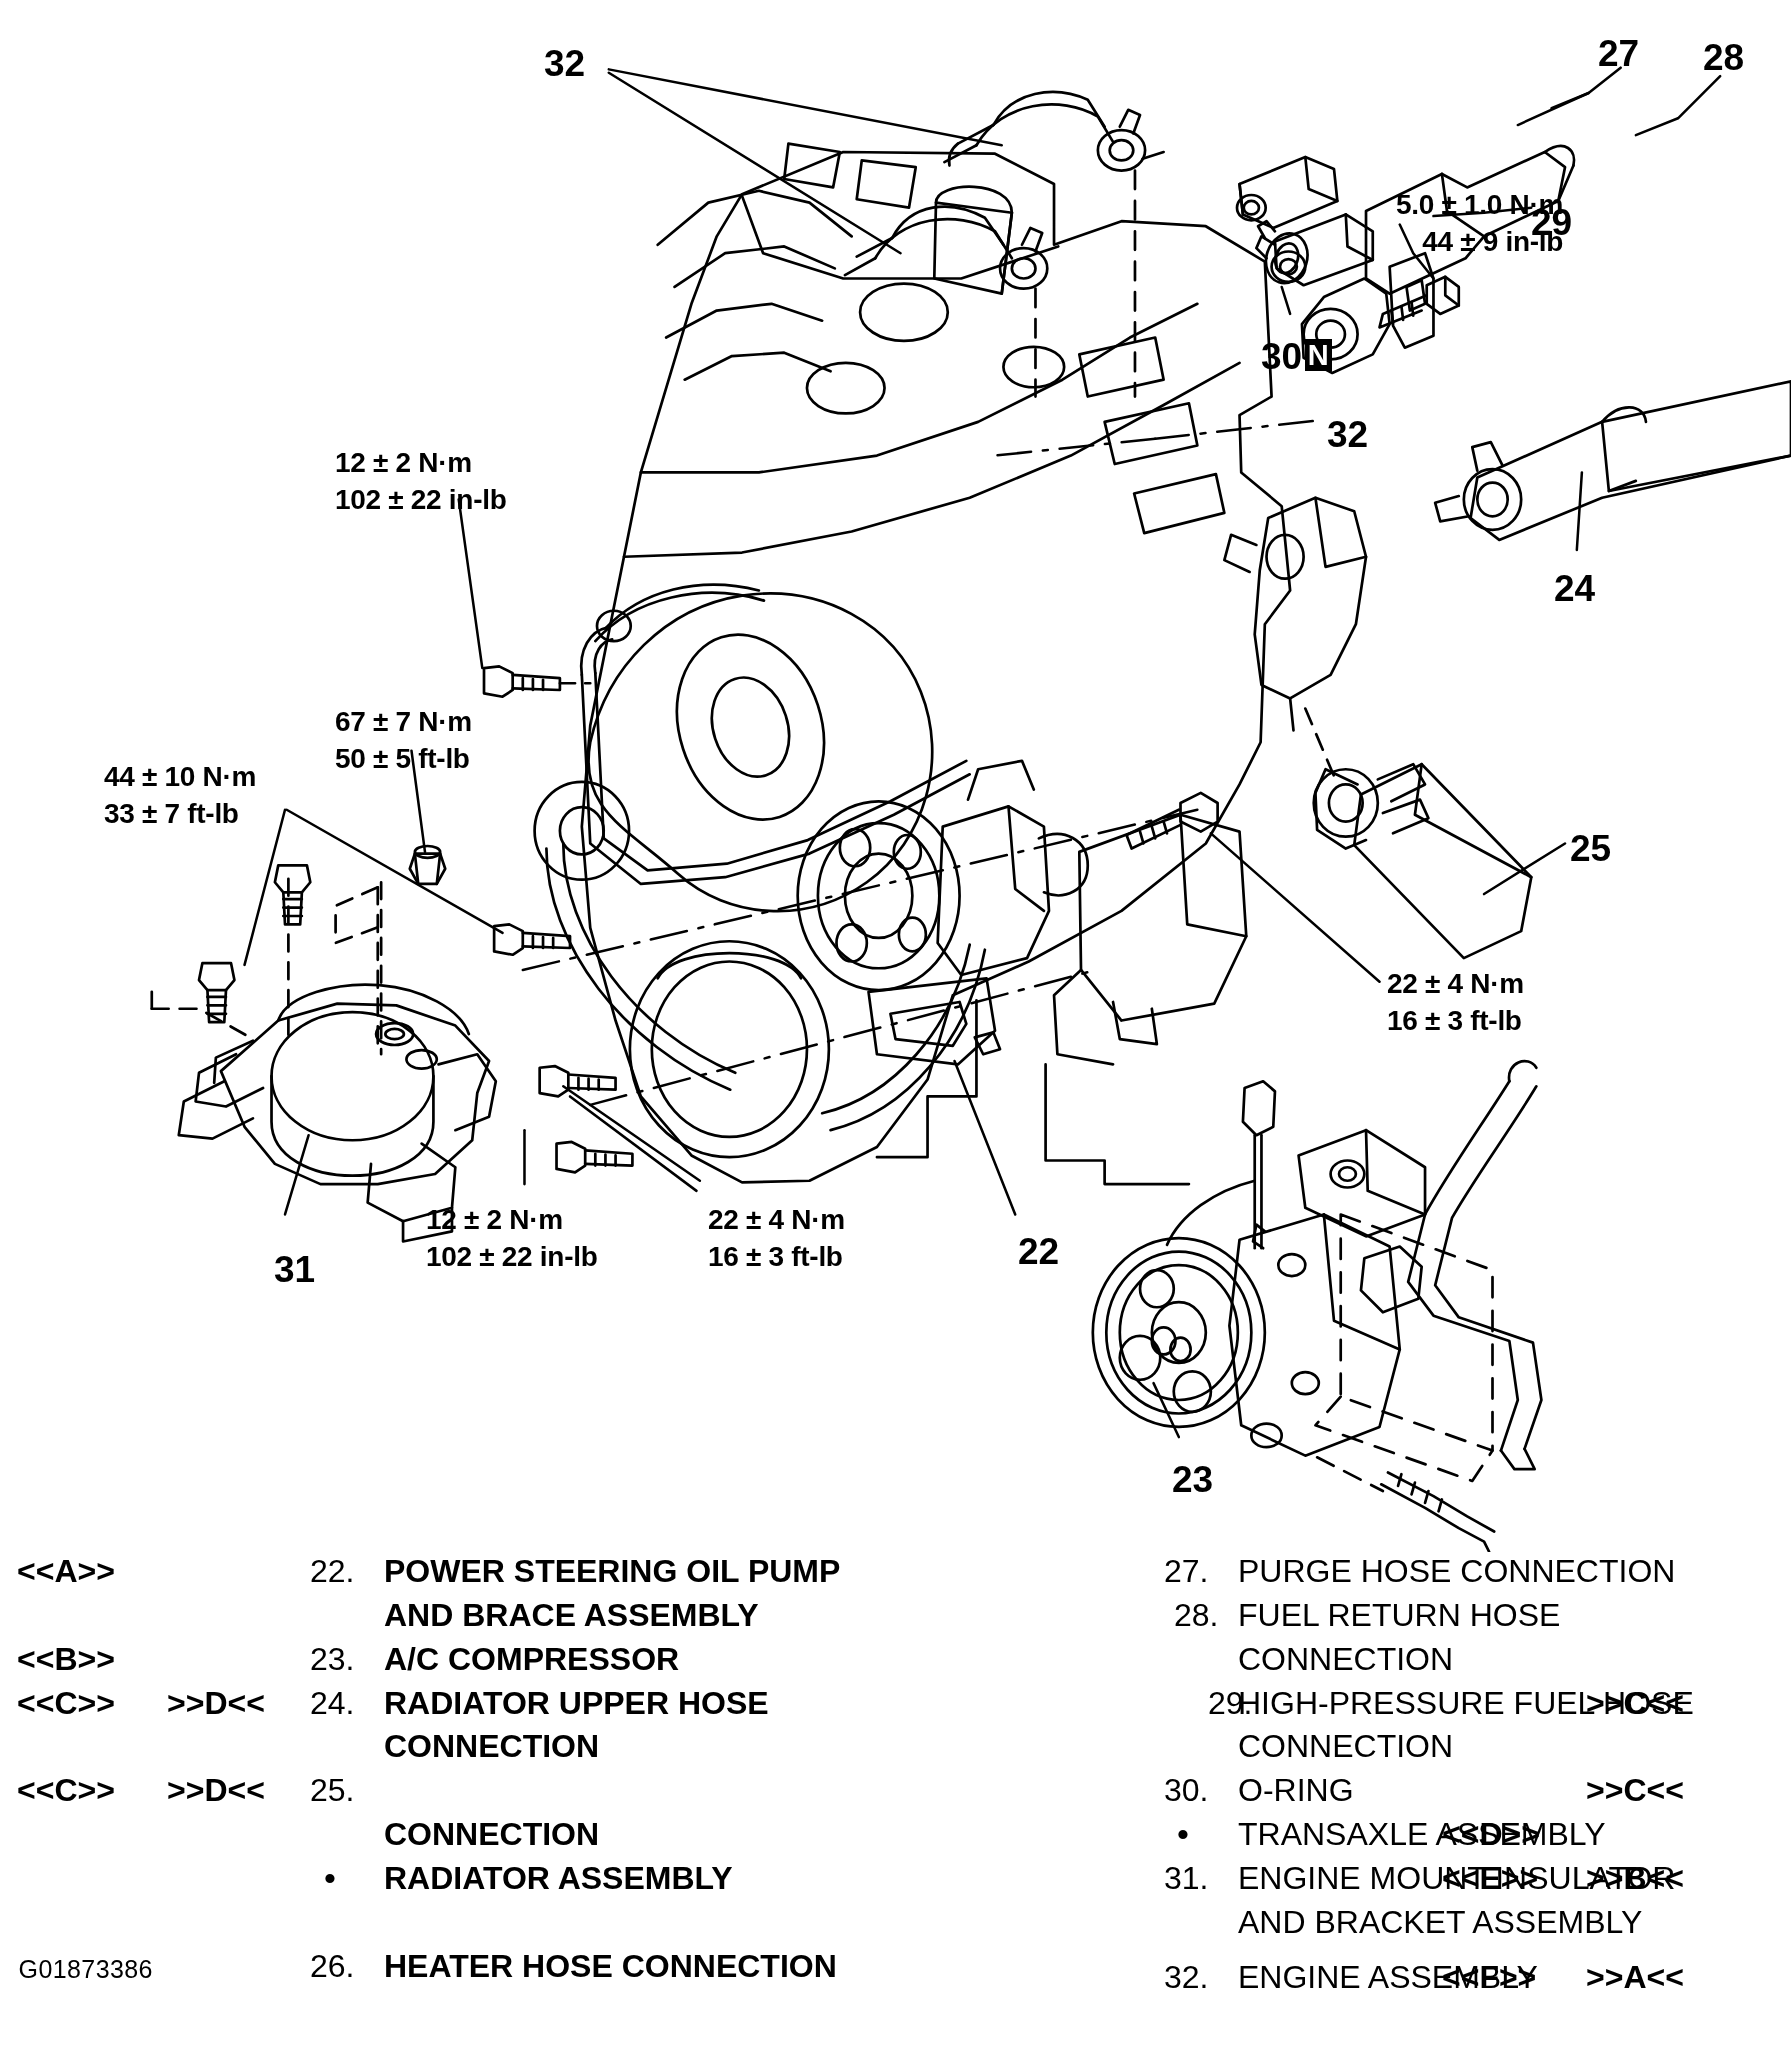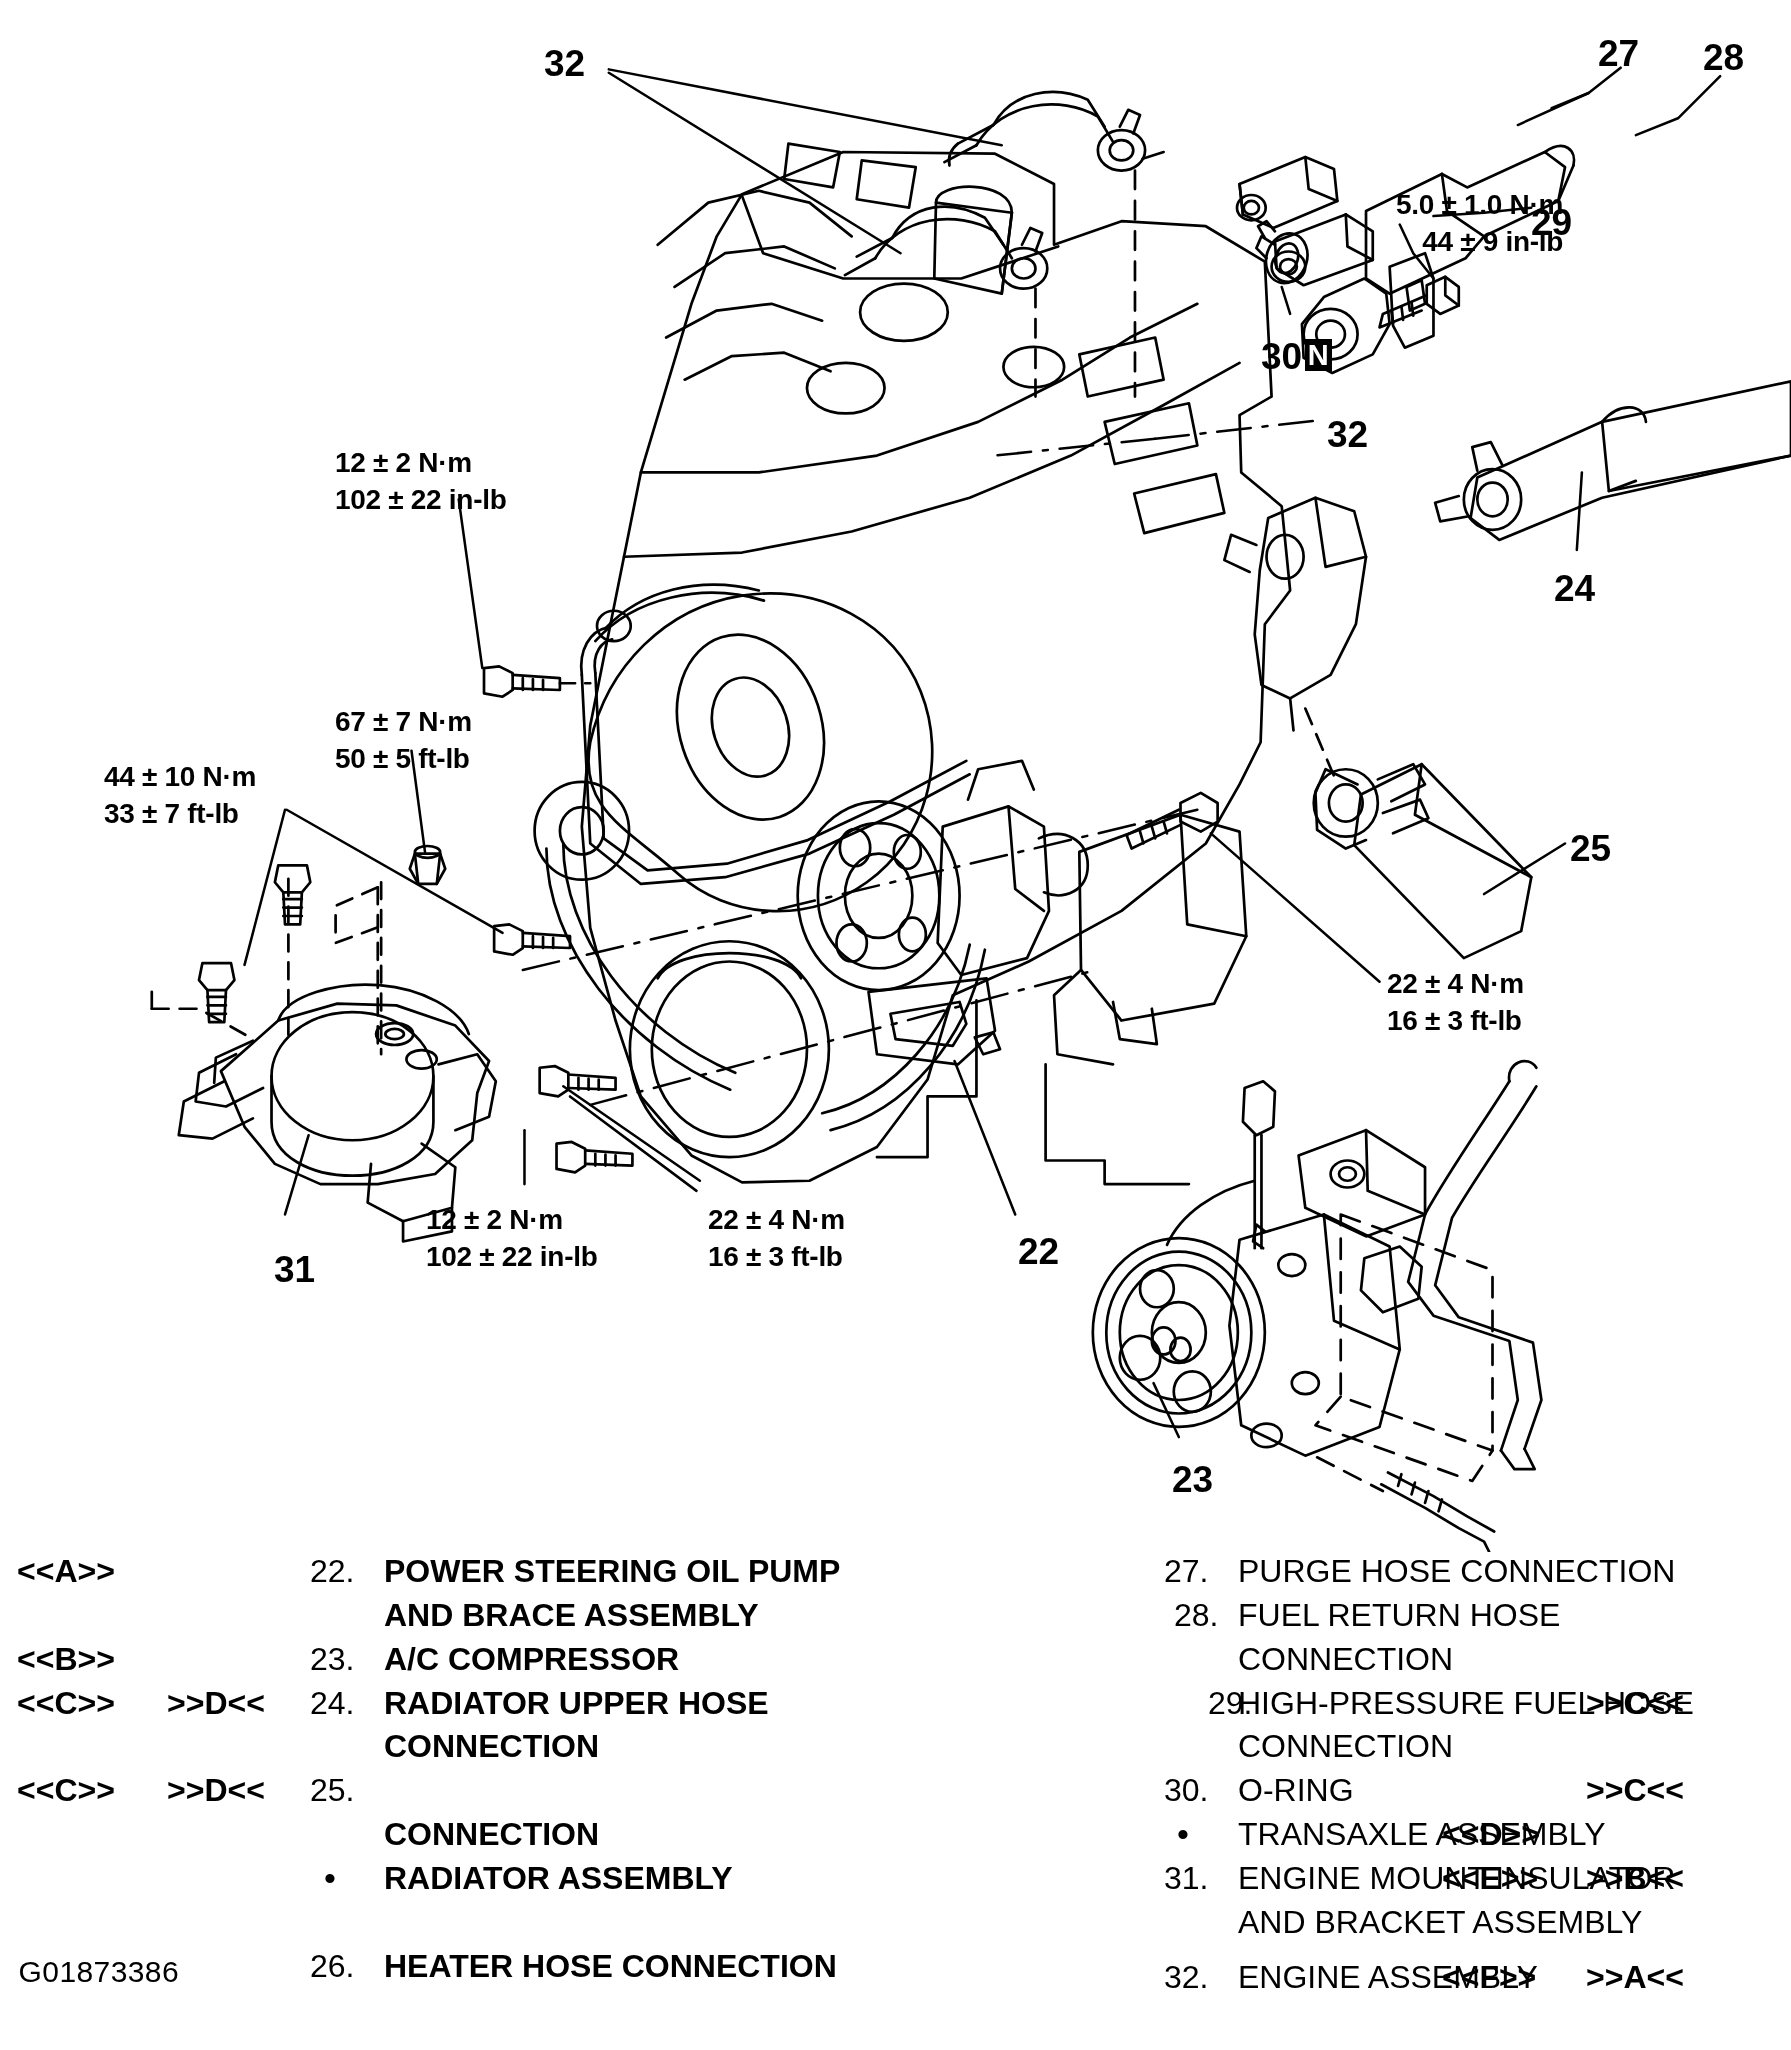--- a/index.html
+++ b/index.html
@@ -109,21 +109,21 @@
   .bullet {
     font-size: 34px;
     line-height: 39px;
   }
 
   #figure-id {
     position: absolute;
     left: 18.6px;
     top: 1955px;
     font-family: "Liberation Sans", sans-serif;
-    font-size: 30px;
+    font-size: 25px;
     letter-spacing: 0.4px;
     color: #000;
   }
 </style>
 </head>
 <body>
 
 <div id="illustration">
 <svg viewBox="0 0 2124 1840" xmlns="http://www.w3.org/2000/svg">
   <g fill="none" stroke="#000" stroke-width="3.2" stroke-linejoin="round" stroke-linecap="round">

